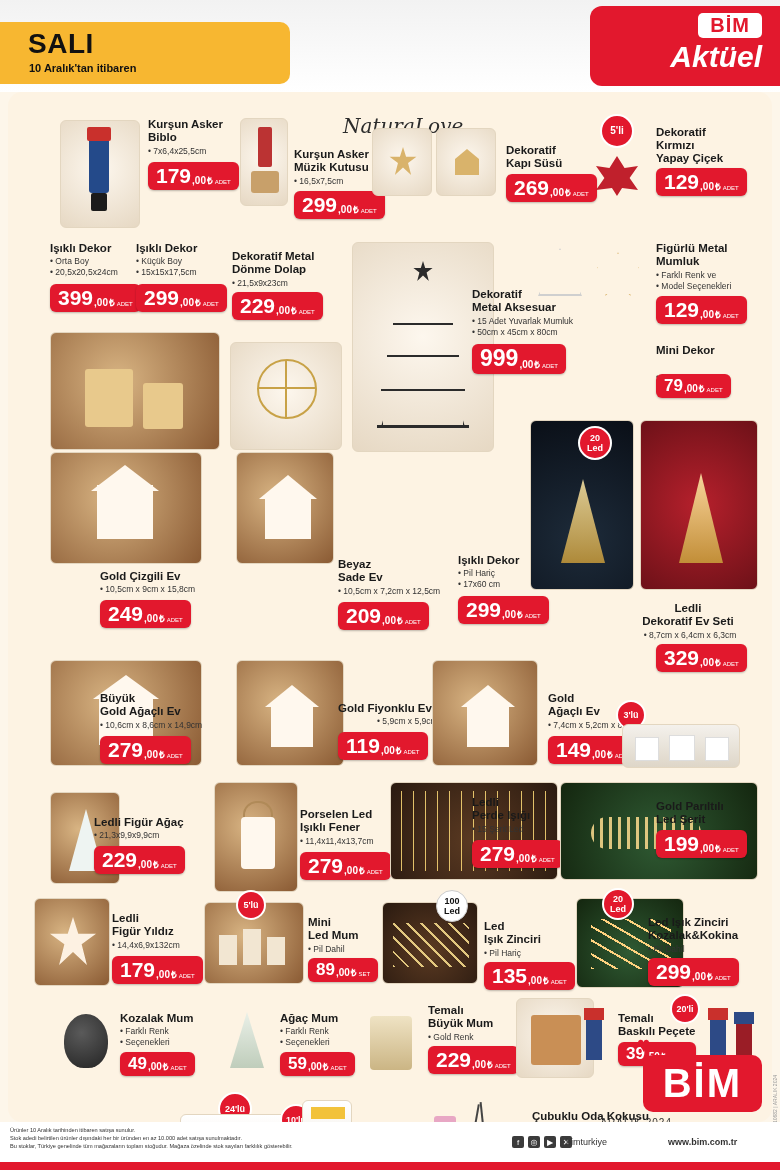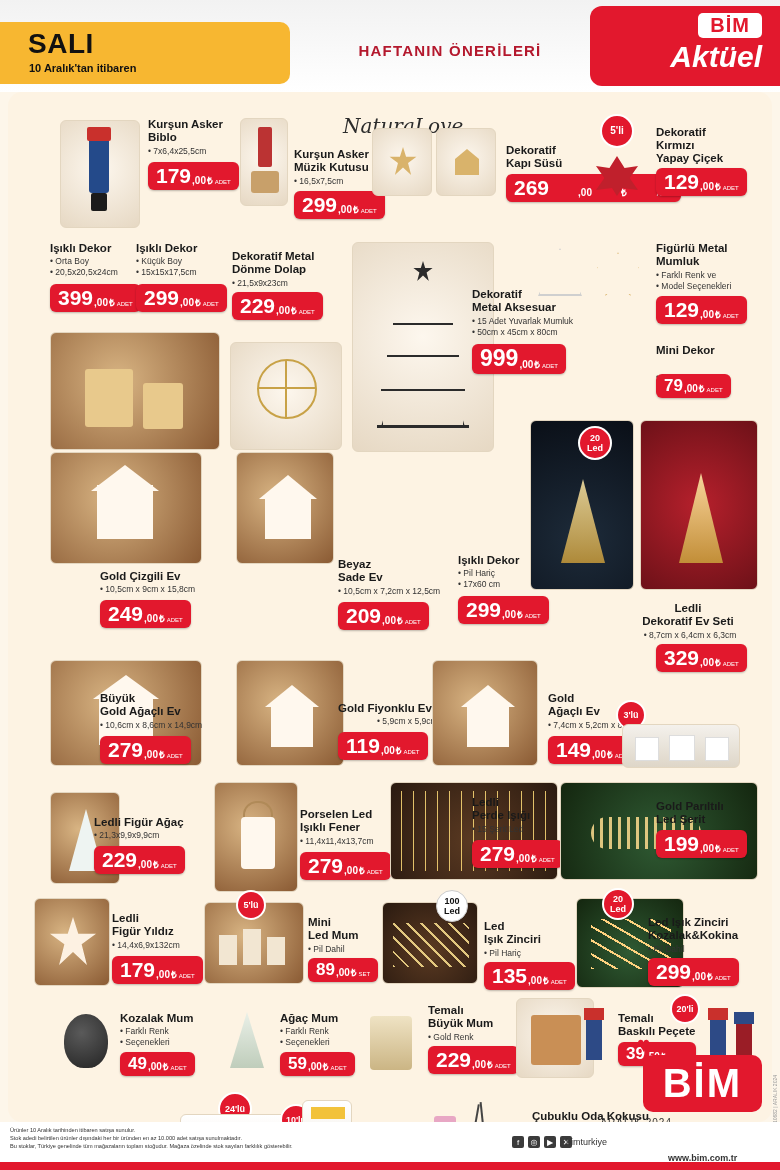--- a/index.html
+++ b/index.html
@@ -117,41 +117,40 @@
   .foot-text {
     position: absolute; left: 10px; top: 4px; width: 360px;
     font-size: 5.6px; color: #333; line-height: 8px;
   }
   .foot-social { position: absolute; left: 512px; top: 14px; display:flex; gap:4px; }
   .foot-social span {
     width: 12px; height: 12px; background: #3b3b3b; border-radius: 2px;
     color:#fff; font-size: 8px; display:flex; align-items:center; justify-content:center;
   }
   .foot-handle { position:absolute; left: 566px; top: 15px; font-size: 9px; color:#333; }
-  .foot-url { position:absolute; left: 668px; top: 31px; font-size: 9px; color:#333; font-weight:bold;}
+  .foot-url { position:absolute; left: 668px; top: 15px; font-size: 9px; color:#333; font-weight:bold;}
 
   .bim-logo-big {
     position: absolute; right: 18px; bottom: 58px;
     background: #e2182d; color: #fff; border-radius: 10px;
     padding: 6px 20px; font-size: 40px; font-weight: bold; letter-spacing: 2px;
   }
   .heart-big { position:absolute; right: 130px; bottom: 112px; color:#e2182d; font-size: 22px;}
   .aralik { position:absolute; right: 108px; bottom: 42px; font-size: 10px; color:#333; letter-spacing:1px;}
   .sidecode { position: absolute; right: 2px; bottom: 95px; font-size: 5px; color:#999; transform: rotate(-90deg); transform-origin: right bottom;}
 </style>
 </head>
 <body>
 
 <div class="page">
 
   <div class="header">
     <div class="hdr-yellow"></div>
     <div class="hdr-day">SALI</div>
     <div class="hdr-date">10 Aralık'tan itibaren</div>
-    <div class="hdr-center">HAFTANIN ÖNERİLERİ</div>
     <div class="hdr-red"></div>
     <div class="hdr-bim">BİM</div>
     <div class="hdr-aktuel">Aktüel</div>
   </div>
 
   <div class="panel">
 
     <div class="natura">
       <span>NaturaLove</span>
     </div>
@@ -187,21 +186,21 @@
         <span class="unit">ADET</span>
     </div>
 
     <div class="photo ph-cream" style="left:364px;top:36px;width:60px;height:68px;">
       <div style="position:absolute;left:16px;top:18px;width:28px;height:28px;background:#d9b36b;clip-path:polygon(50% 0,61% 35%,98% 35%,68% 57%,79% 100%,50% 73%,21% 100%,32% 57%,2% 35%,39% 35%);"></div>
     </div>
     <div class="photo ph-cream" style="left:428px;top:36px;width:60px;height:68px;">
       <div style="position:absolute;left:18px;top:20px;width:24px;height:26px;background:#d9b36b;clip-path:polygon(50% 0,100% 38%,100% 100%,0 100%,0 38%);"></div>
     </div>
     <div class="title" style="left:498px;top:52px;width:80px;">Dekoratif<br>Kapı Süsü</div>
-    <div class="price" style="left:498px;top:82px;gap:28px;">
+    <div class="price" style="left:498px;top:82px;">
       <span class="int">269</span>
         <span class="dec">,00</span>
         <span class="cur">₺</span>
         <span class="unit">ADET</span>
     </div>
 
     <div class="badge" style="left:592px;top:22px;width:34px;height:34px;">5'li</div>
     <div class="photo ph-cream" style="left:578px;top:52px;width:62px;height:62px;border:none;background:transparent;">
       <div style="position:absolute;left:10px;top:12px;width:42px;height:40px;background:#c0202c;clip-path:polygon(50% 0,68% 30%,100% 25%,80% 55%,100% 85%,62% 80%,50% 100%,38% 80%,0 85%,20% 55%,0 25%,32% 30%);"></div>
     </div>

